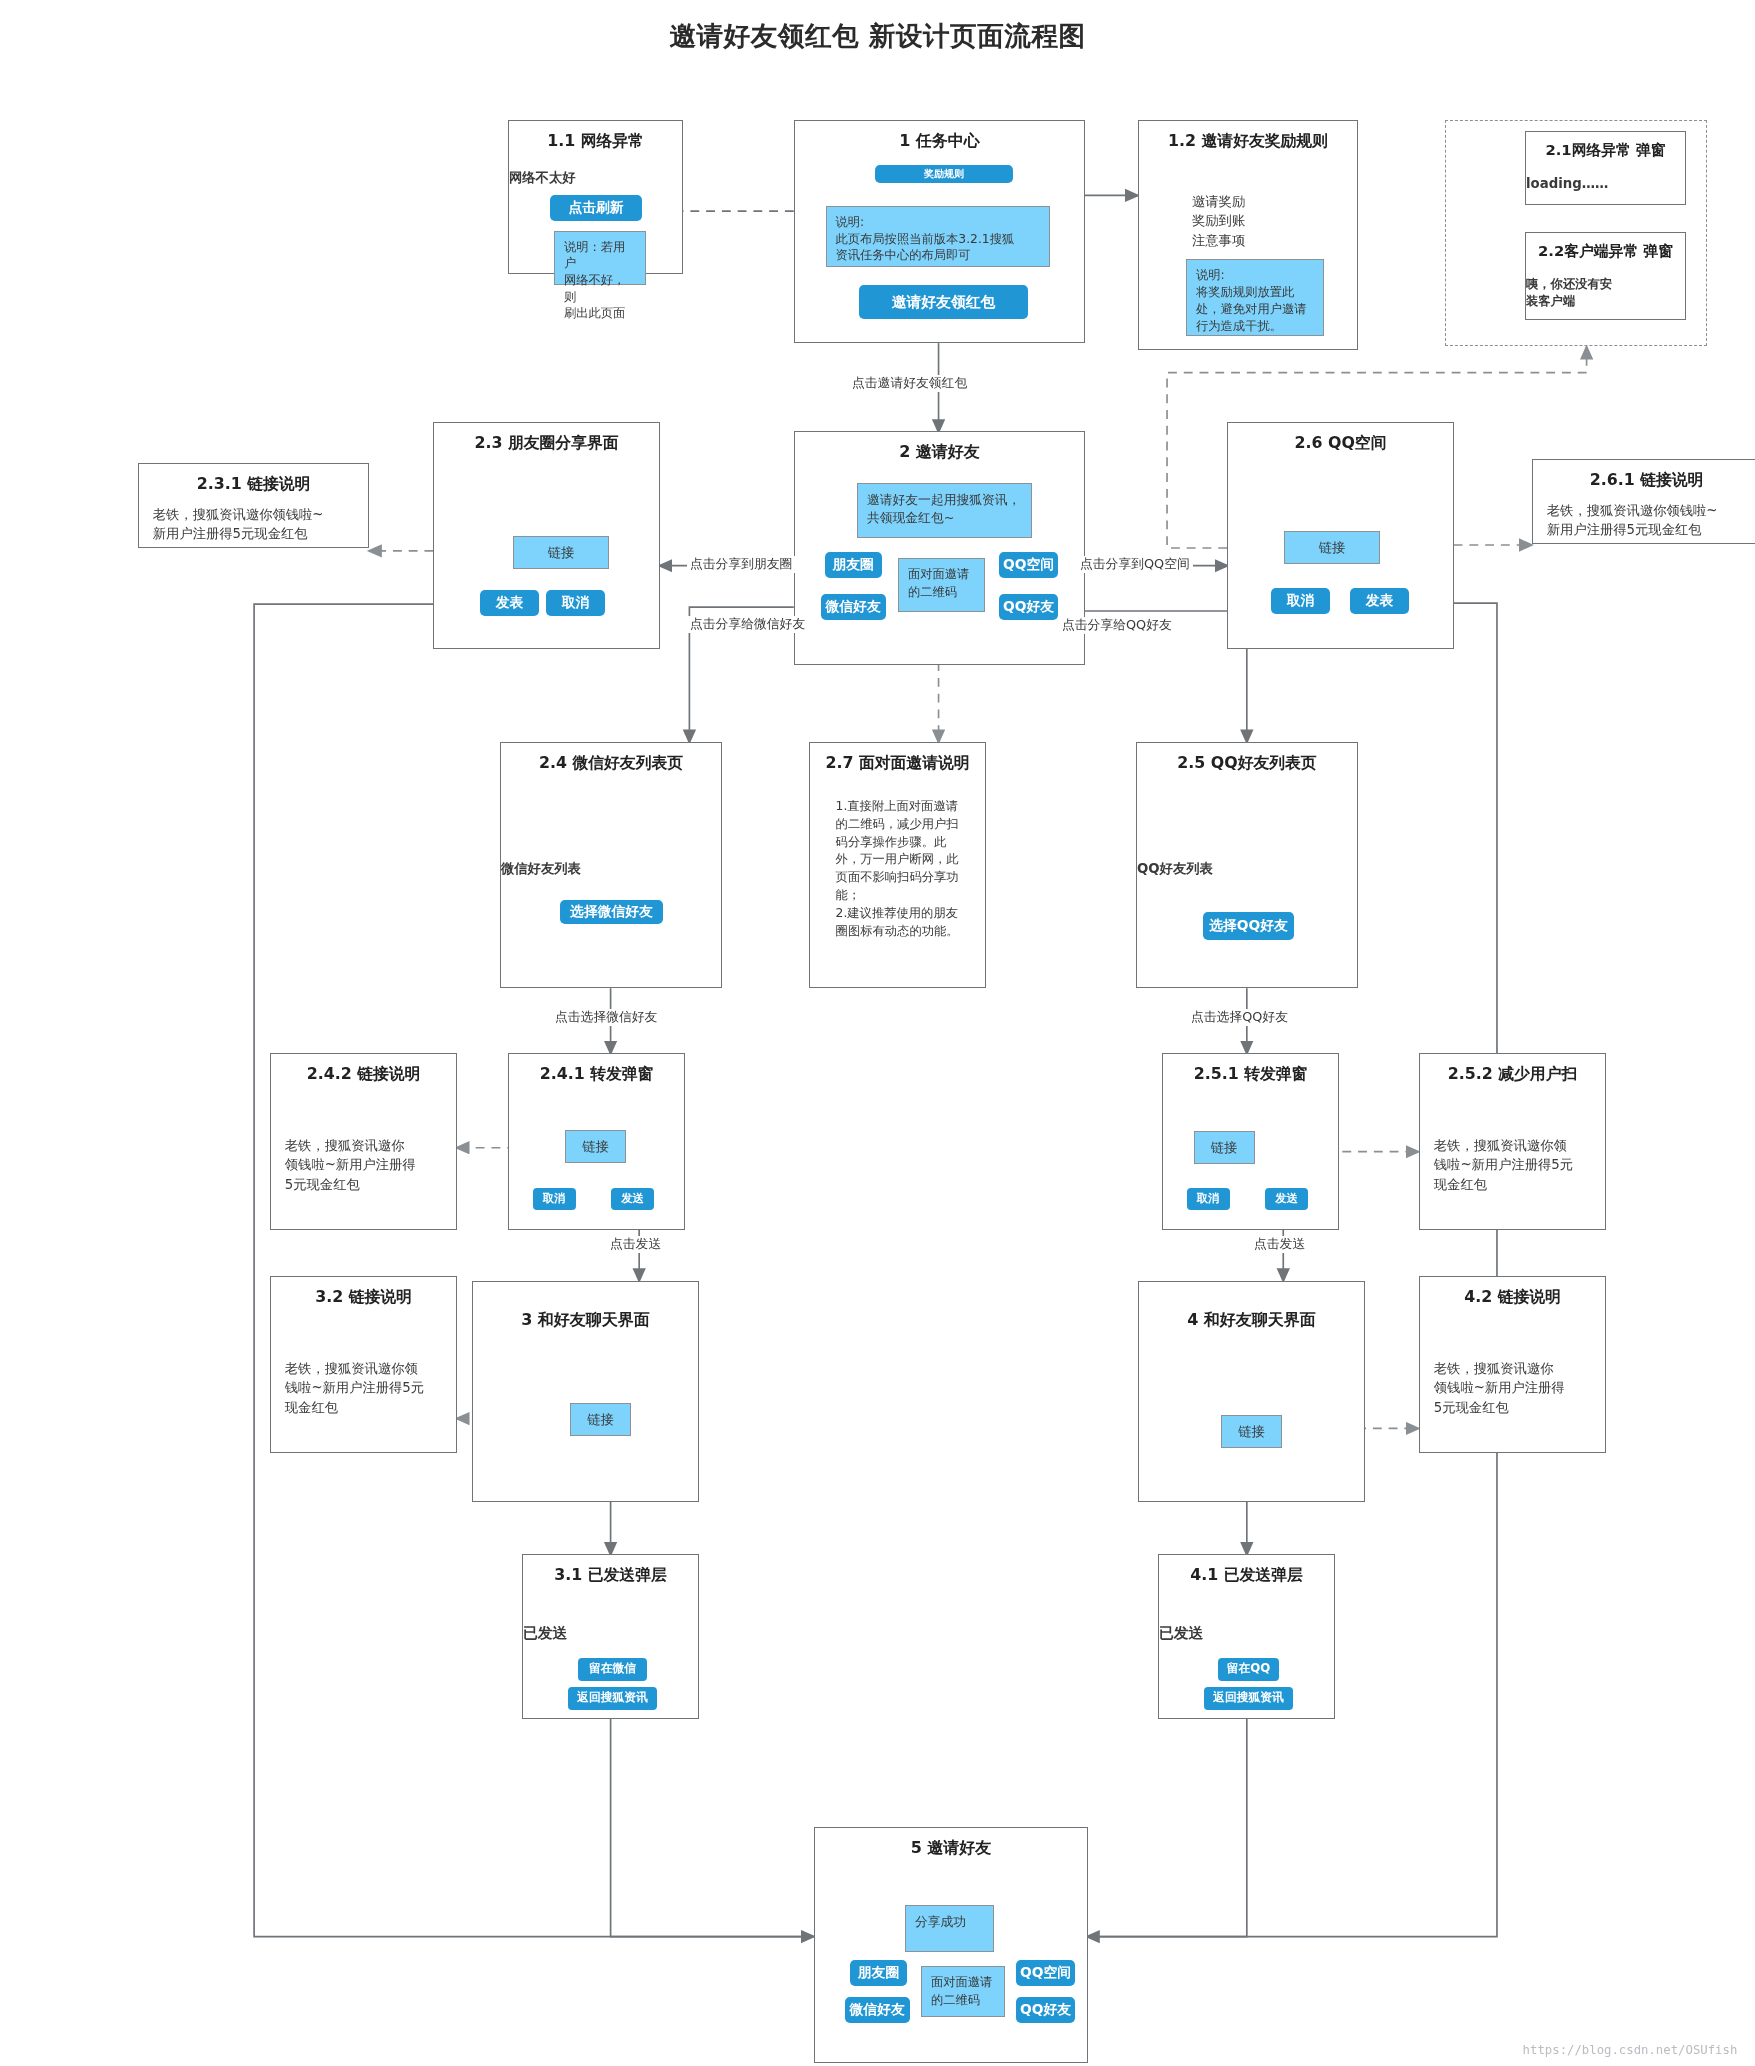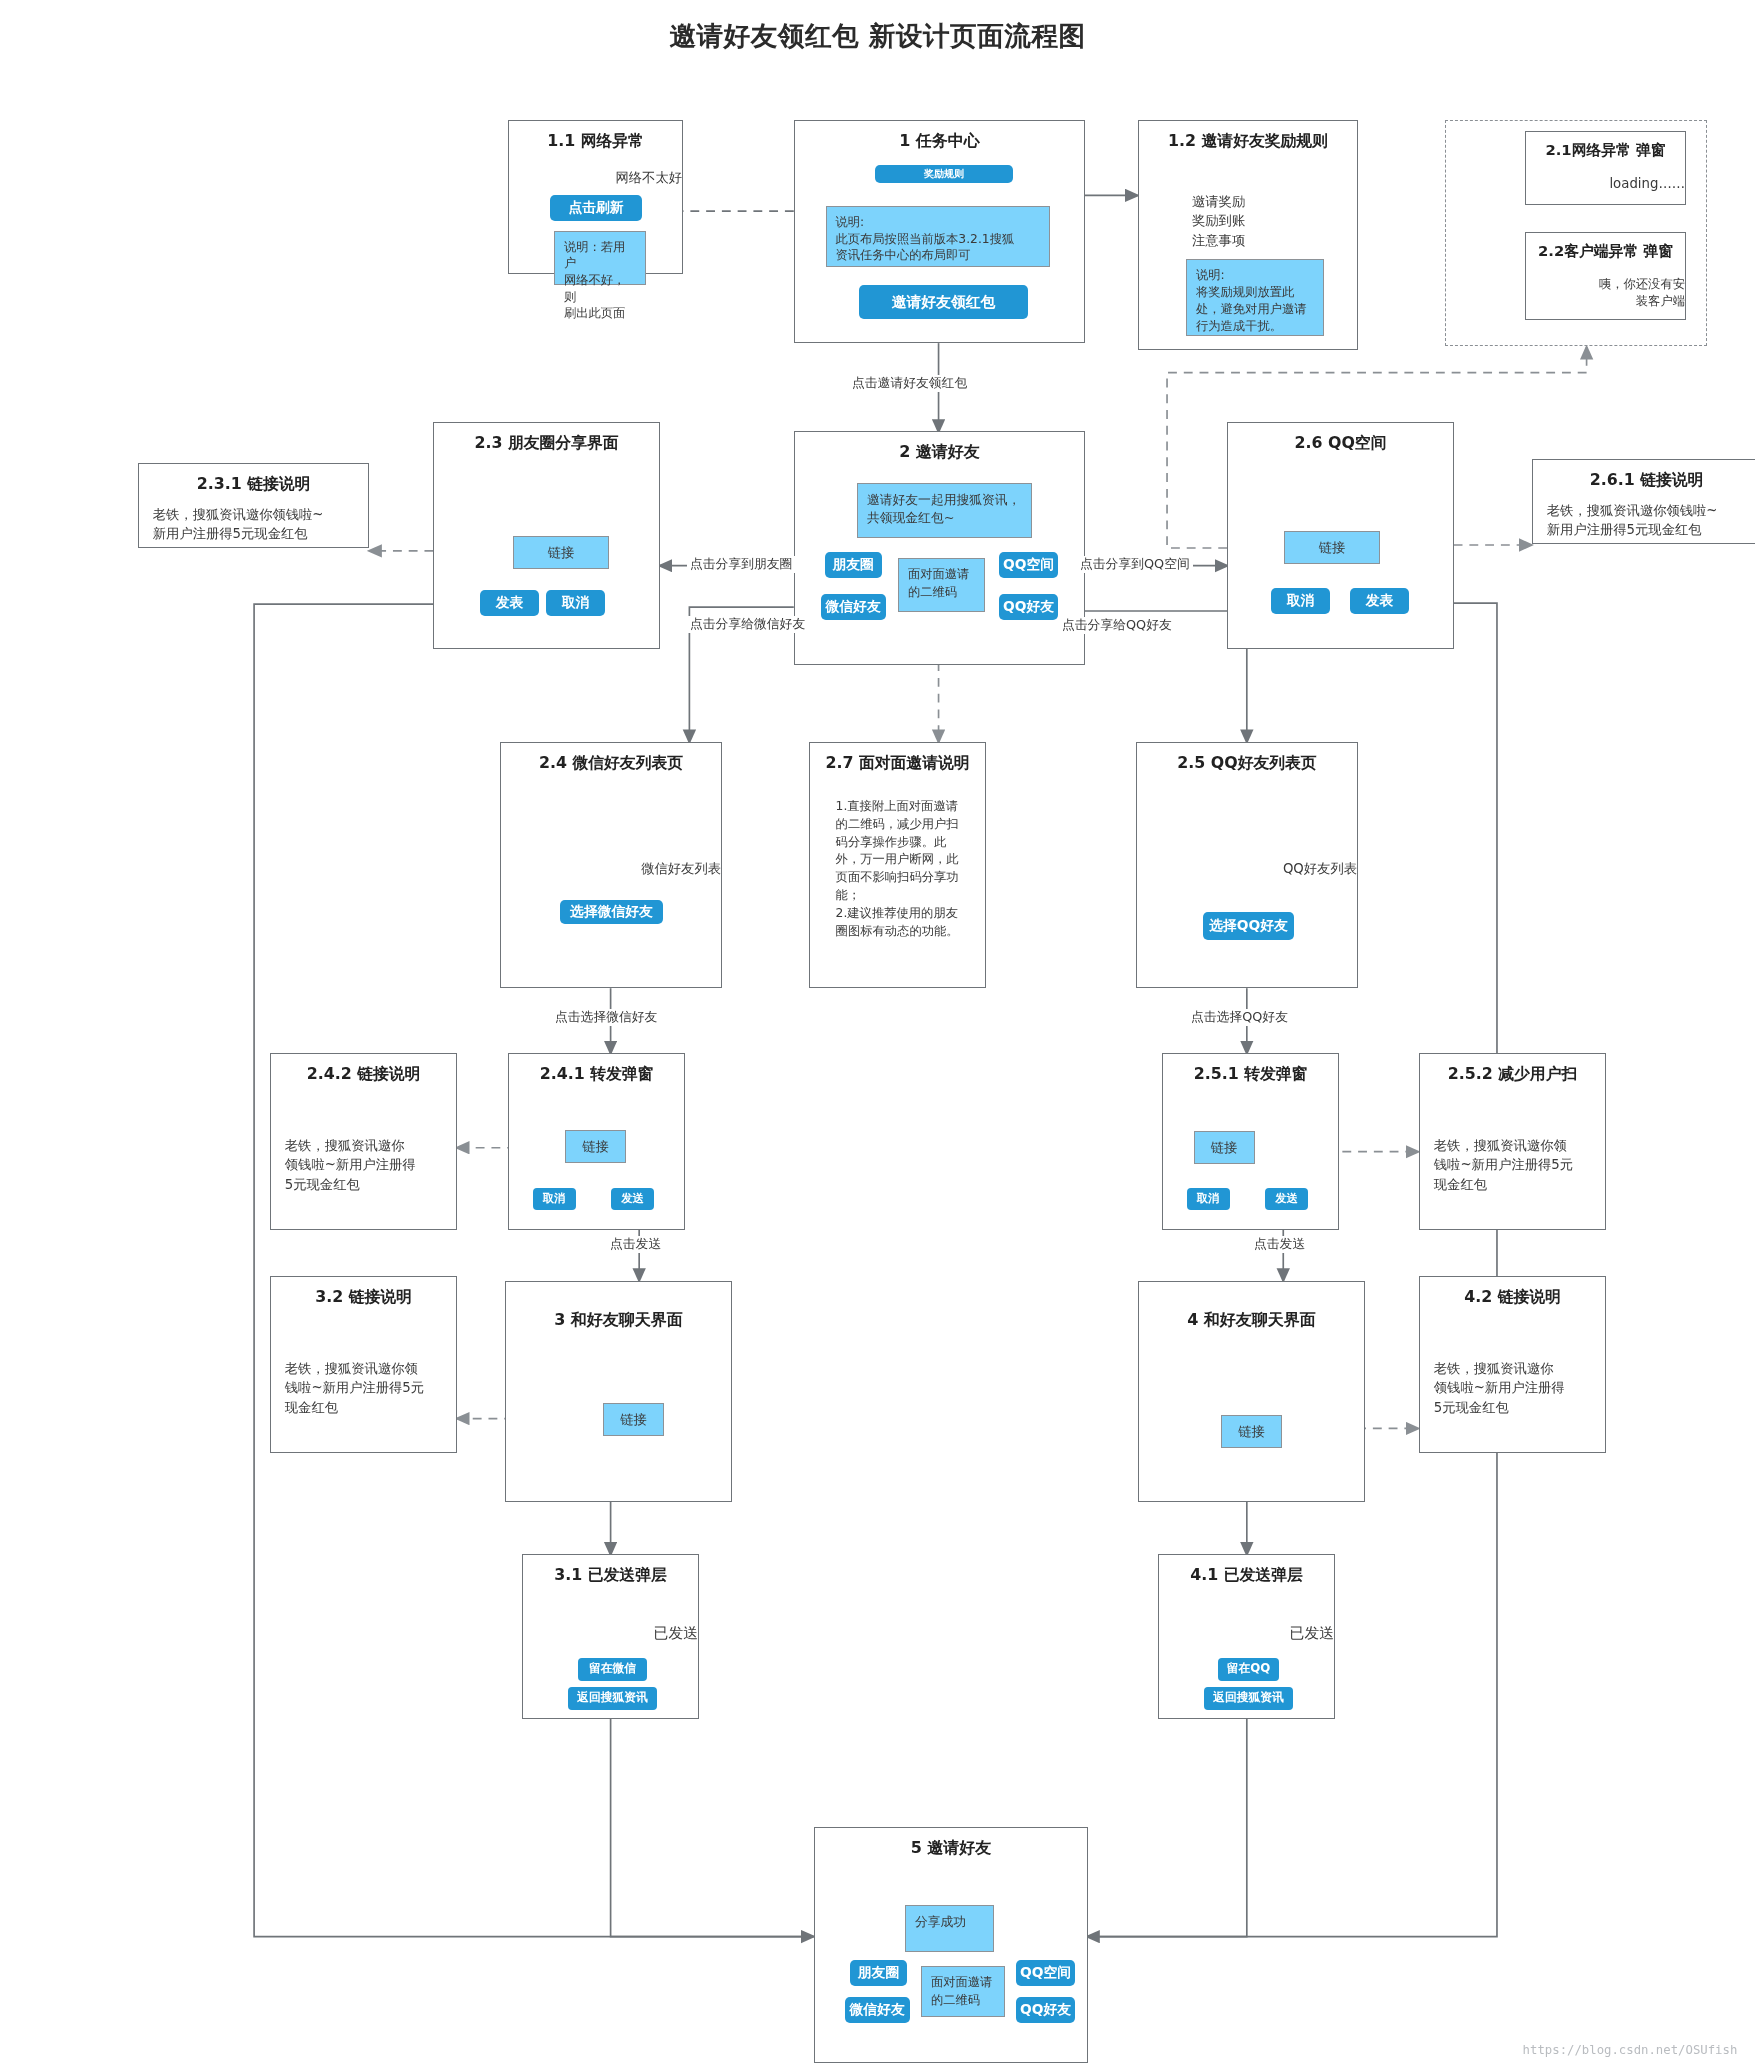--- a/index.html
+++ b/index.html
@@ -19,21 +19,21 @@
   .node{position:absolute;border:1.6px solid #6f7479;background:#fff;box-sizing:border-box;}
   .node.dashed{border:1.6px dashed #8a8f94;}
   .node-title{
     position:absolute;left:0;right:0;text-align:center;font-weight:bold;color:#222;
   }
   .t18{font-size:16px;top:9.9px;}
   .t16{font-size:15.8px;top:9.9px;}
   .t15{font-size:14.8px;top:8.9px;}
 
   .plain{position:absolute;font-size:13.3px;color:#3a3a3a;line-height:1.45;}
-  .center-text{text-align:right;}
+  .center-text{text-align:left;font-weight:bold;}
 
   .btn{
     position:absolute;background:#2196d4;color:#fff;border-radius:4.9px;
     display:flex;align-items:center;justify-content:center;
     font-size:13.8px;font-weight:bold;box-sizing:border-box;cursor:pointer;
     line-height:1;
   }
   .btn.sm{font-size:11.8px;border-radius:3.9px;font-weight:bold;}
   .btn.xs{font-size:11.3px;border-radius:3.9px;font-weight:bold;}
 
@@ -269,21 +269,21 @@
   <div class="edge-label" style="left:607px;top:1236px;">点击发送</div>
   <div class="edge-label" style="left:1251px;top:1236px;">点击发送</div>
 
   <div class="node" style="left:270px;top:1276px;width:187px;height:177px;padding-left:42px;">
     <div class="node-title t16">3.2 链接说明</div>
     <div class="plain" style="left:13.8px;top:82px;white-space:pre-line;">老铁，搜狐资讯邀你领
 钱啦~新用户注册得5元
 现金红包</div>
   </div>
 
-  <div class="node" style="left:505px;top:1281px;width:227px;height:221px;padding-left:48px;">
+  <div class="node" style="left:472px;top:1281px;width:227px;height:221px;padding-left:48px;">
     <div class="node-title t18" style="top:27.6px;">3 和好友聊天界面</div>
     <div class="inbox mid" style="left:97px;top:121px;width:61px;height:33px;">链接</div>
   </div>
 
   <div class="node" style="left:1138px;top:1281px;width:227px;height:221px;">
     <div class="node-title t18" style="top:27.6px;">4 和好友聊天界面</div>
     <div class="inbox mid" style="left:82px;top:133px;width:61px;height:33px;">链接</div>
   </div>
 
   <div class="node" style="left:1419px;top:1276px;width:187px;height:177px;">

